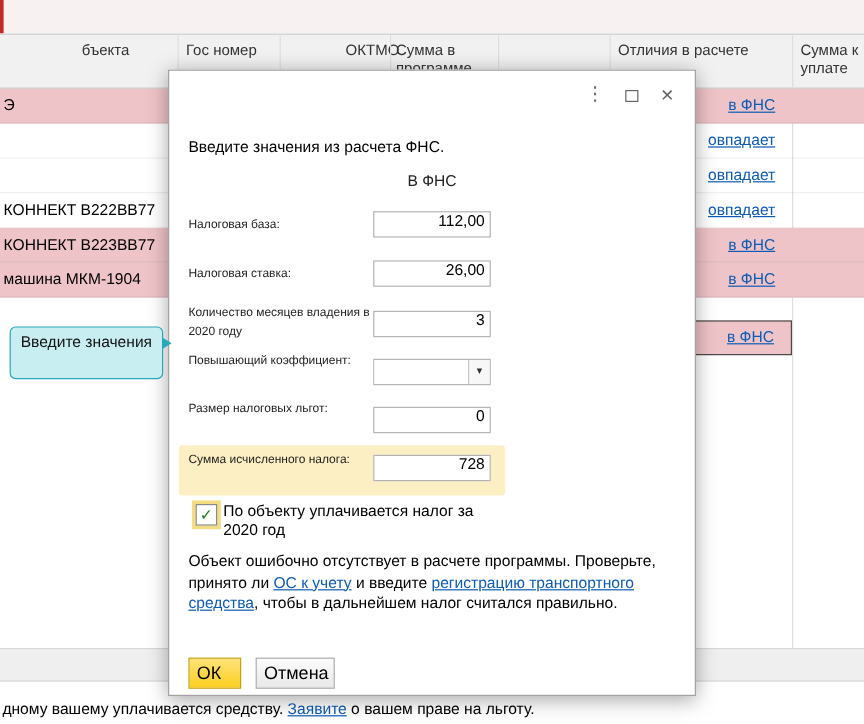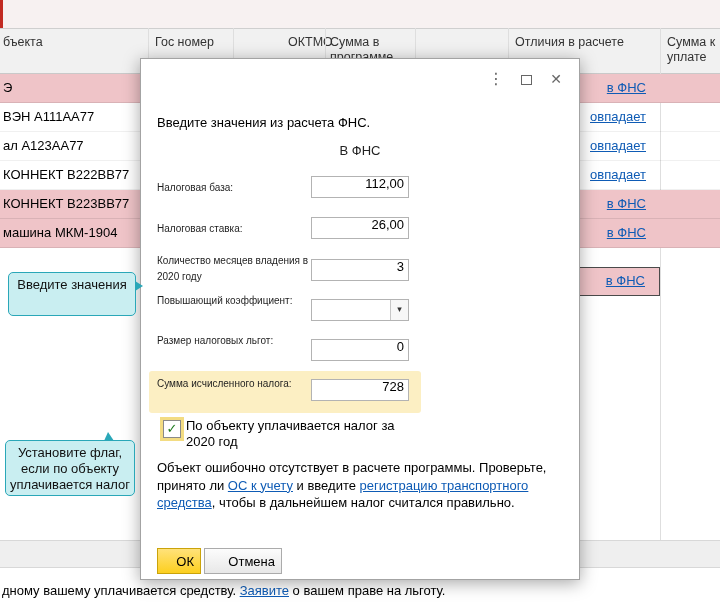--- a/index.html
+++ b/index.html
@@ -47,70 +47,68 @@
   .combo input{position:absolute;left:0;top:0;width:78px;height:20px;border:none;outline:none;
                font-size:13px;text-align:right;padding:0 3px;box-sizing:border-box;font-family:inherit;}
   .dd{position:absolute;right:0;top:0;width:17px;height:20px;border-left:1px solid #c6c6c6;
       background:#f7f7f7;text-align:center;line-height:19px;font-size:9px;color:#333;cursor:pointer;}
   .yellowbox{position:absolute;left:8px;top:312px;width:272px;height:42px;background:#fcefc3;border-radius:3px;}
   .cb{position:absolute;left:22px;top:361px;width:16px;height:16px;background:#fff;border:1px solid #8a8a8a;
       box-shadow:0 0 0 3px #f3dc82;text-align:center;line-height:15px;font-size:13px;color:#1c7a1c;
       font-weight:bold;cursor:pointer;box-sizing:content-box;}
   .cb-label{position:absolute;left:45px;top:359px;width:230px;font-size:13px;line-height:16px;}
   .note{position:absolute;left:16px;top:400px;width:394px;font-size:13px;line-height:17.5px;}
-  .btn{position:absolute;top:489px;height:26px;font-size:13px;font-family:inherit;cursor:pointer;
-       box-sizing:border-box;text-align:right;}
+  .btn{position:absolute;top:489px;height:26px;font-size:15px;font-family:inherit;cursor:pointer;
+       box-sizing:border-box;text-align:left;}
   .btn.ok{left:16px;width:44px;background:linear-gradient(#ffe27a,#fccf1f);border:1px solid #caa30a;}
-  .btn.cancel{left:63px;width:78px;background:linear-gradient(#fcfcfc,#e8e8e8);border:1px solid #ababab;}
+  .btn.cancel{left:72px;width:66px;background:linear-gradient(#fcfcfc,#e8e8e8);border:1px solid #ababab;}
 
   
   .callout{position:absolute;background:#c9eef1;border:1px solid #2aa7b8;border-radius:5px;
            text-align:center;font-size:13px;line-height:16px;padding:4px 2px;box-sizing:border-box;
            z-index:20;color:#111;}
   .callout .cl-line{display:block;}
   .tail-r{position:absolute;right:-8px;top:8px;width:0;height:0;border-top:5px solid transparent;
           border-bottom:5px solid transparent;border-left:8px solid #2aa7b8;}
   .tail-u{position:absolute;top:-9px;left:98px;width:0;height:0;border-left:4px solid transparent;
           border-right:6px solid transparent;border-bottom:9px solid #2aa7b8;}
 </style>
 </head>
 <body>
 
 <div id="screen">
 
   <div class="topstrip"></div>
   <div class="redbar"></div>
 
   <div class="thead">
-    <div class="hcell" style="left:3px;width:140px;">бъекта</div>
+    <div class="hcell" style="left:18px;width:140px;text-align:center;">бъекта</div>
     <div class="hcell" style="left:155px;width:75px;">Гос номер</div>
     <div class="hcell" style="left:240px;width:80px;margin-left:48px;">ОКТМО</div>
     <div class="hcell" style="left:330px;width:80px;">Сумма в программе</div>
     <div class="hcell" style="left:420px;width:86px;margin-top:48px;">Сумма в расчете ФНС</div>
     <div class="hcell" style="left:515px;width:140px;">Отличия в расчете</div>
     <div class="hcell" style="left:667px;width:50px;">Сумма к уплате</div>
   </div>
 
   <div class="vsep" style="left:148px;"></div>
   <div class="vsep" style="left:233px;"></div>
   <div class="vsep" style="left:325px;"></div>
   <div class="vsep" style="left:415px;"></div>
   <div class="vsep" style="left:508px;"></div>
   <div class="vsep" style="left:660px;"></div>
 
   <div class="trow pink" style="top:74px;">
     <span class="obj">Э</span>
     <span class="diffcell"><span class="link">в ФНС</span></span>
   </div>
   <div class="trow" style="top:103px;">
-    <span class="obj">ВЭН А111АА77</span>
     <span class="diffcell"><span class="link">овпадает</span></span>
   </div>
   <div class="trow" style="top:132px;">
-    <span class="obj">ал А123АА77</span>
     <span class="diffcell"><span class="link">овпадает</span></span>
   </div>
   <div class="trow" style="top:161px;">
     <span class="obj">КОННЕКТ В222ВВ77</span>
     <span class="diffcell"><span class="link">овпадает</span></span>
   </div>
   <div class="trow pink" style="top:190px;">
     <span class="obj">КОННЕКТ В223ВВ77</span>
     <span class="diffcell"><span class="link">в ФНС</span></span>
   </div>
@@ -168,20 +166,14 @@
 
     <button class="btn ok">ОК</button>
     <button class="btn cancel">Отмена</button>
   </div>
 
   <div class="callout" style="left:8px;top:272px;width:128px;height:44px;">
     <span class="cl-line">Введите значения</span>
     <span class="tail-r"></span>
   </div>
 
-  <div class="callout" style="left:5px;top:440px;width:130px;height:56px;">
-    <span class="cl-line">Установите флаг,</span>
-    <span class="cl-line">если по объекту</span>
-    <span class="cl-line">уплачивается налог</span>
-    <span class="tail-u"></span>
-  </div>
 
 </div>
 
 </body></html>

